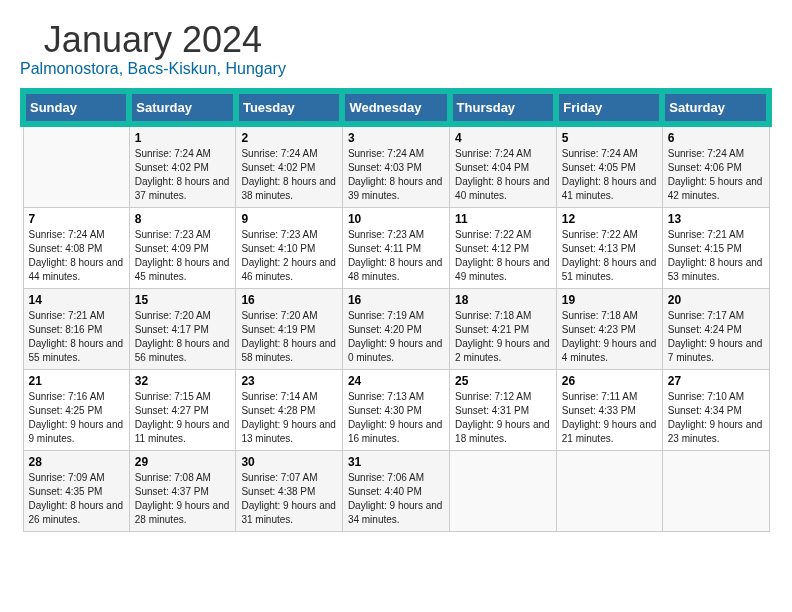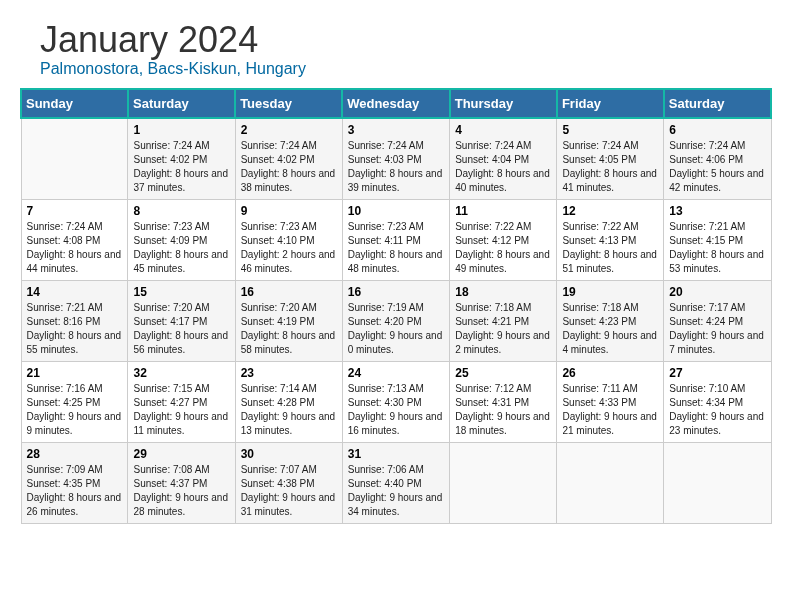--- a/index.html
+++ b/index.html
@@ -19,22 +19,21 @@
     .logo {
       display: flex;
       align-items: center;
       gap: 4px;
     }
     .logo-bird {
       width: 36px;
       height: 30px;
     }
     .title-block {
-      text-align: left;
-      margin-left: 20px;
+      text-align: center;
     }
     .title-block h1 {
       font-size: 36px;
       font-weight: normal;
       color: #333;
       line-height: 1.1;
     }
     .title-block h2 {
       font-size: 16px;
       font-weight: normal;
@@ -45,21 +44,21 @@
       border-collapse: collapse;
       font-size: 11px;
     }
     .calendar thead tr th {
       background: #2e6da4;
       color: #fff;
       padding: 6px 4px;
       text-align: left;
       font-size: 13px;
       font-weight: bold;
-      border: 2px solid #14b8a6;
+      border: 6px solid #14b8a6;
     }
     .calendar tbody tr td {
       border: 1px solid #ccc;
       vertical-align: top;
       padding: 4px 5px;
       width: 108px;
       min-height: 80px;
       background: #fff;
     }
     .calendar tbody tr:nth-child(odd) td {

